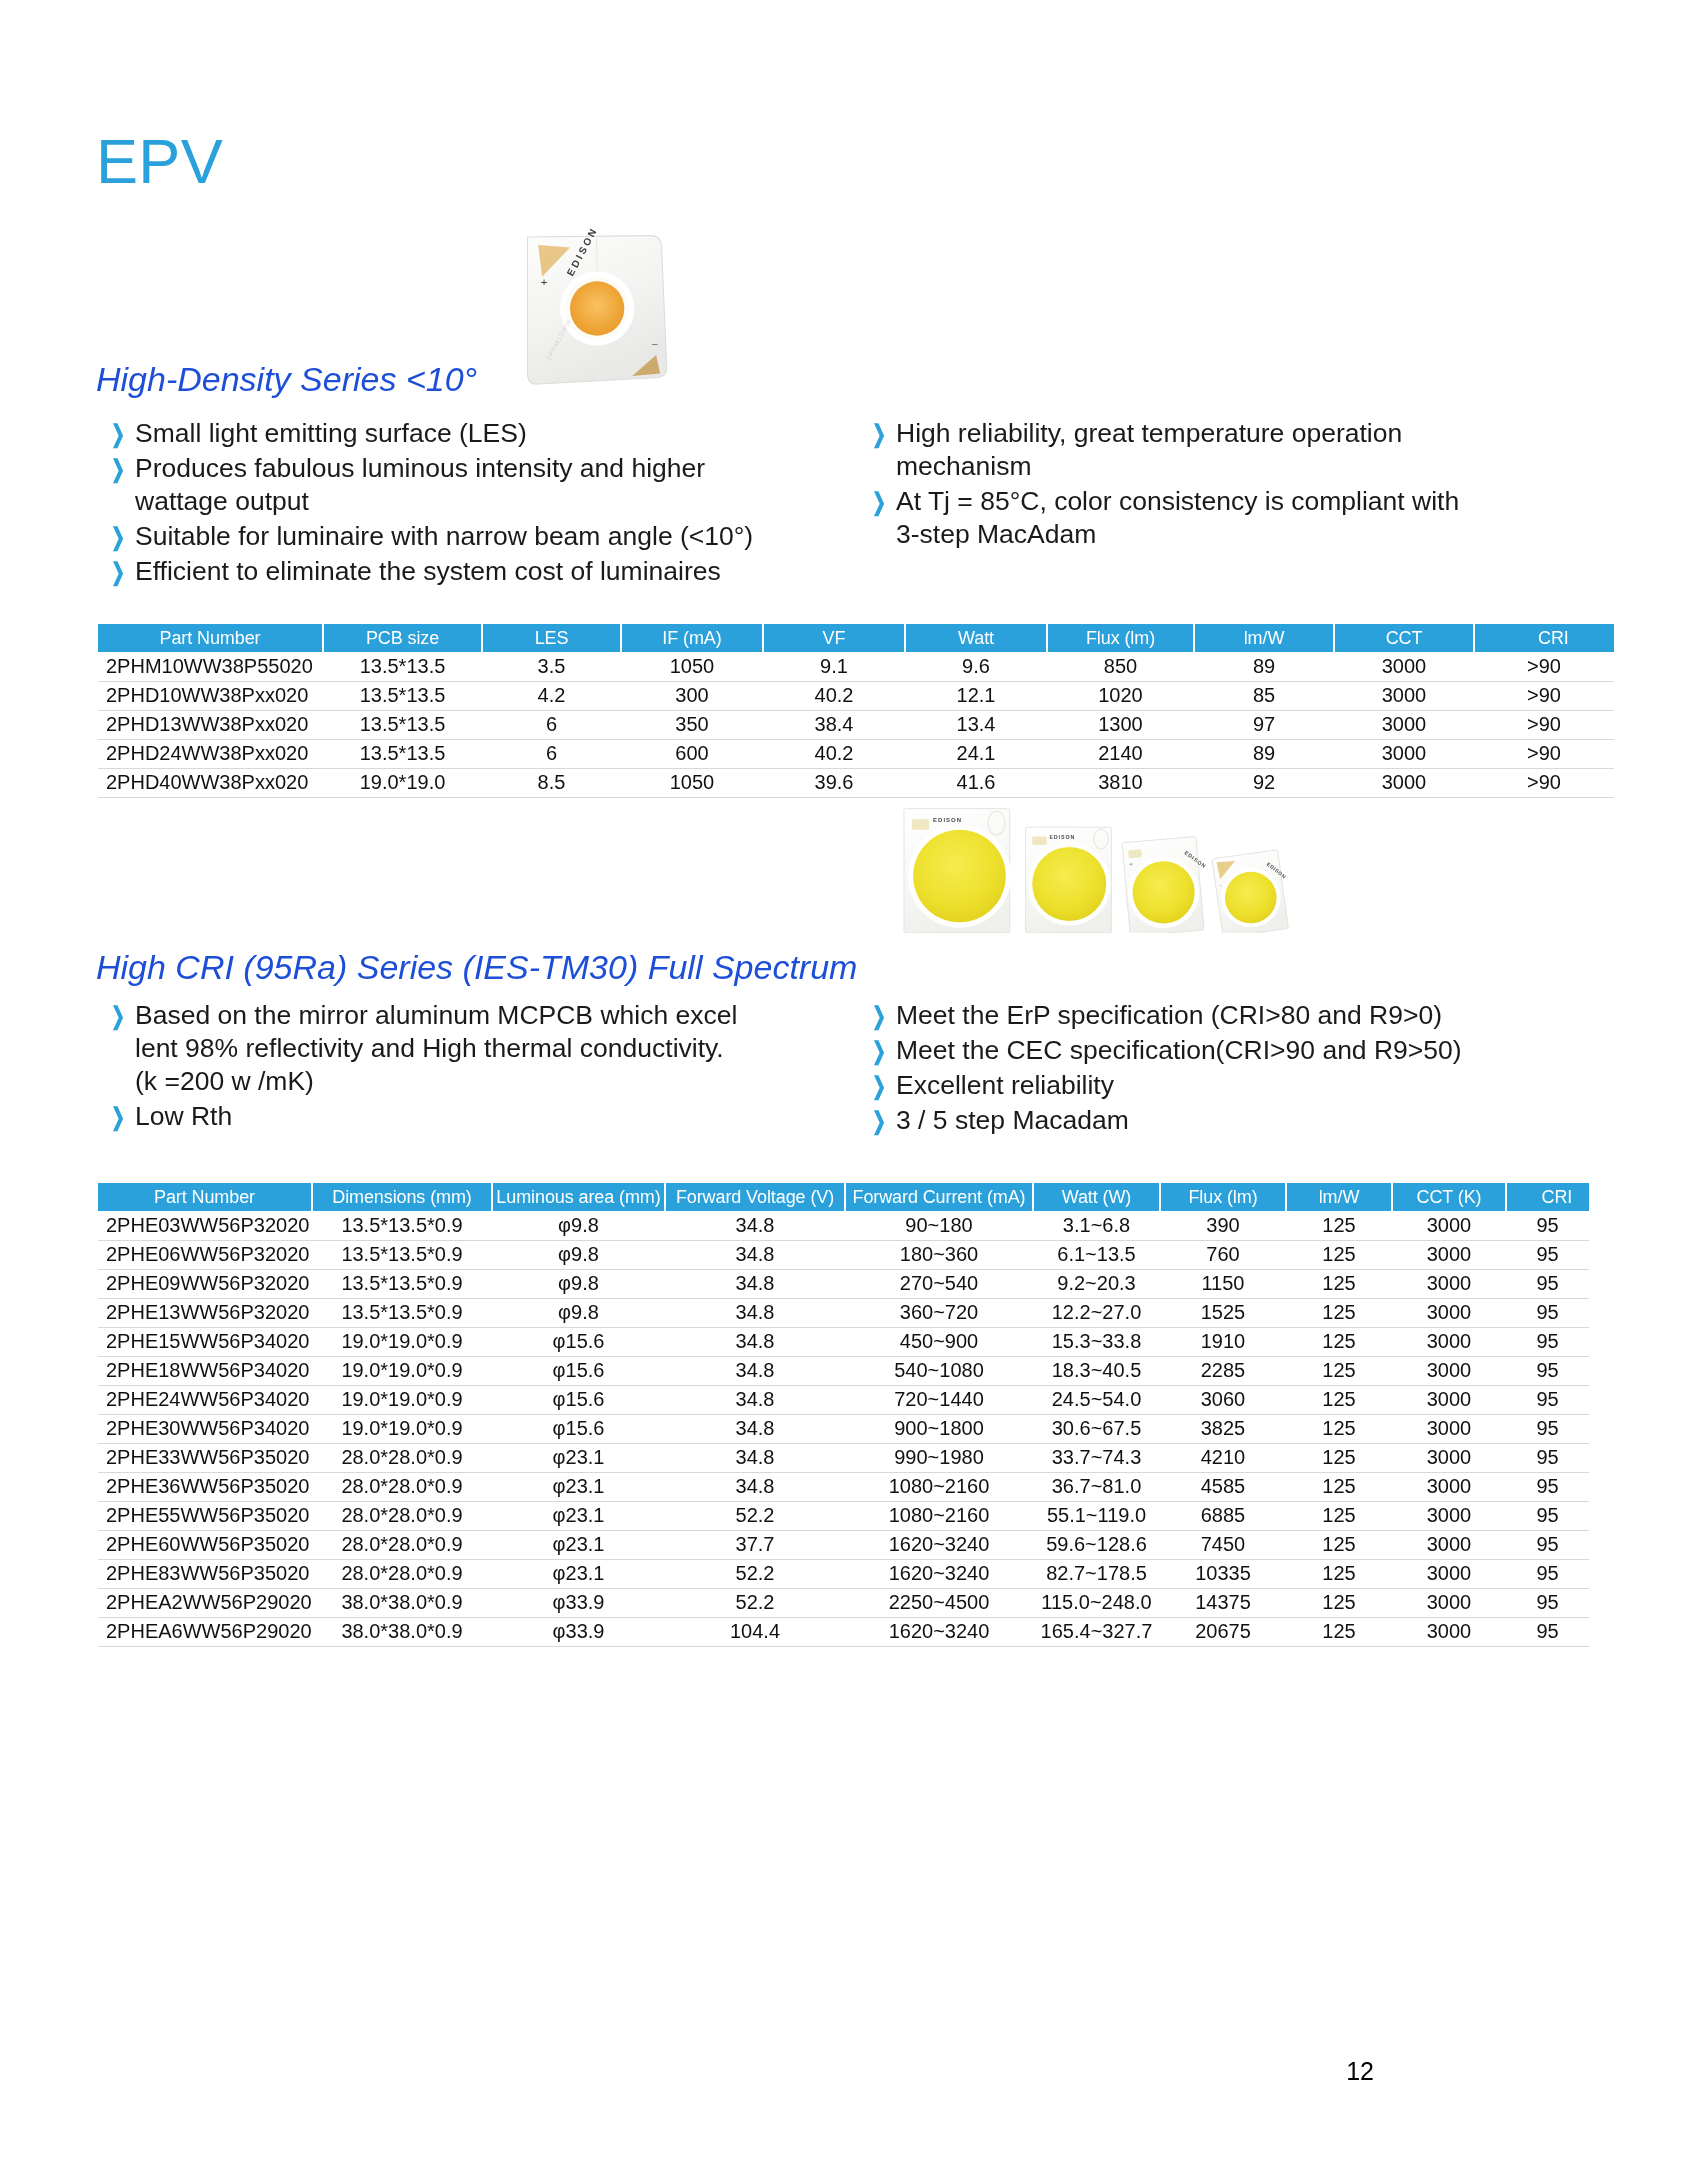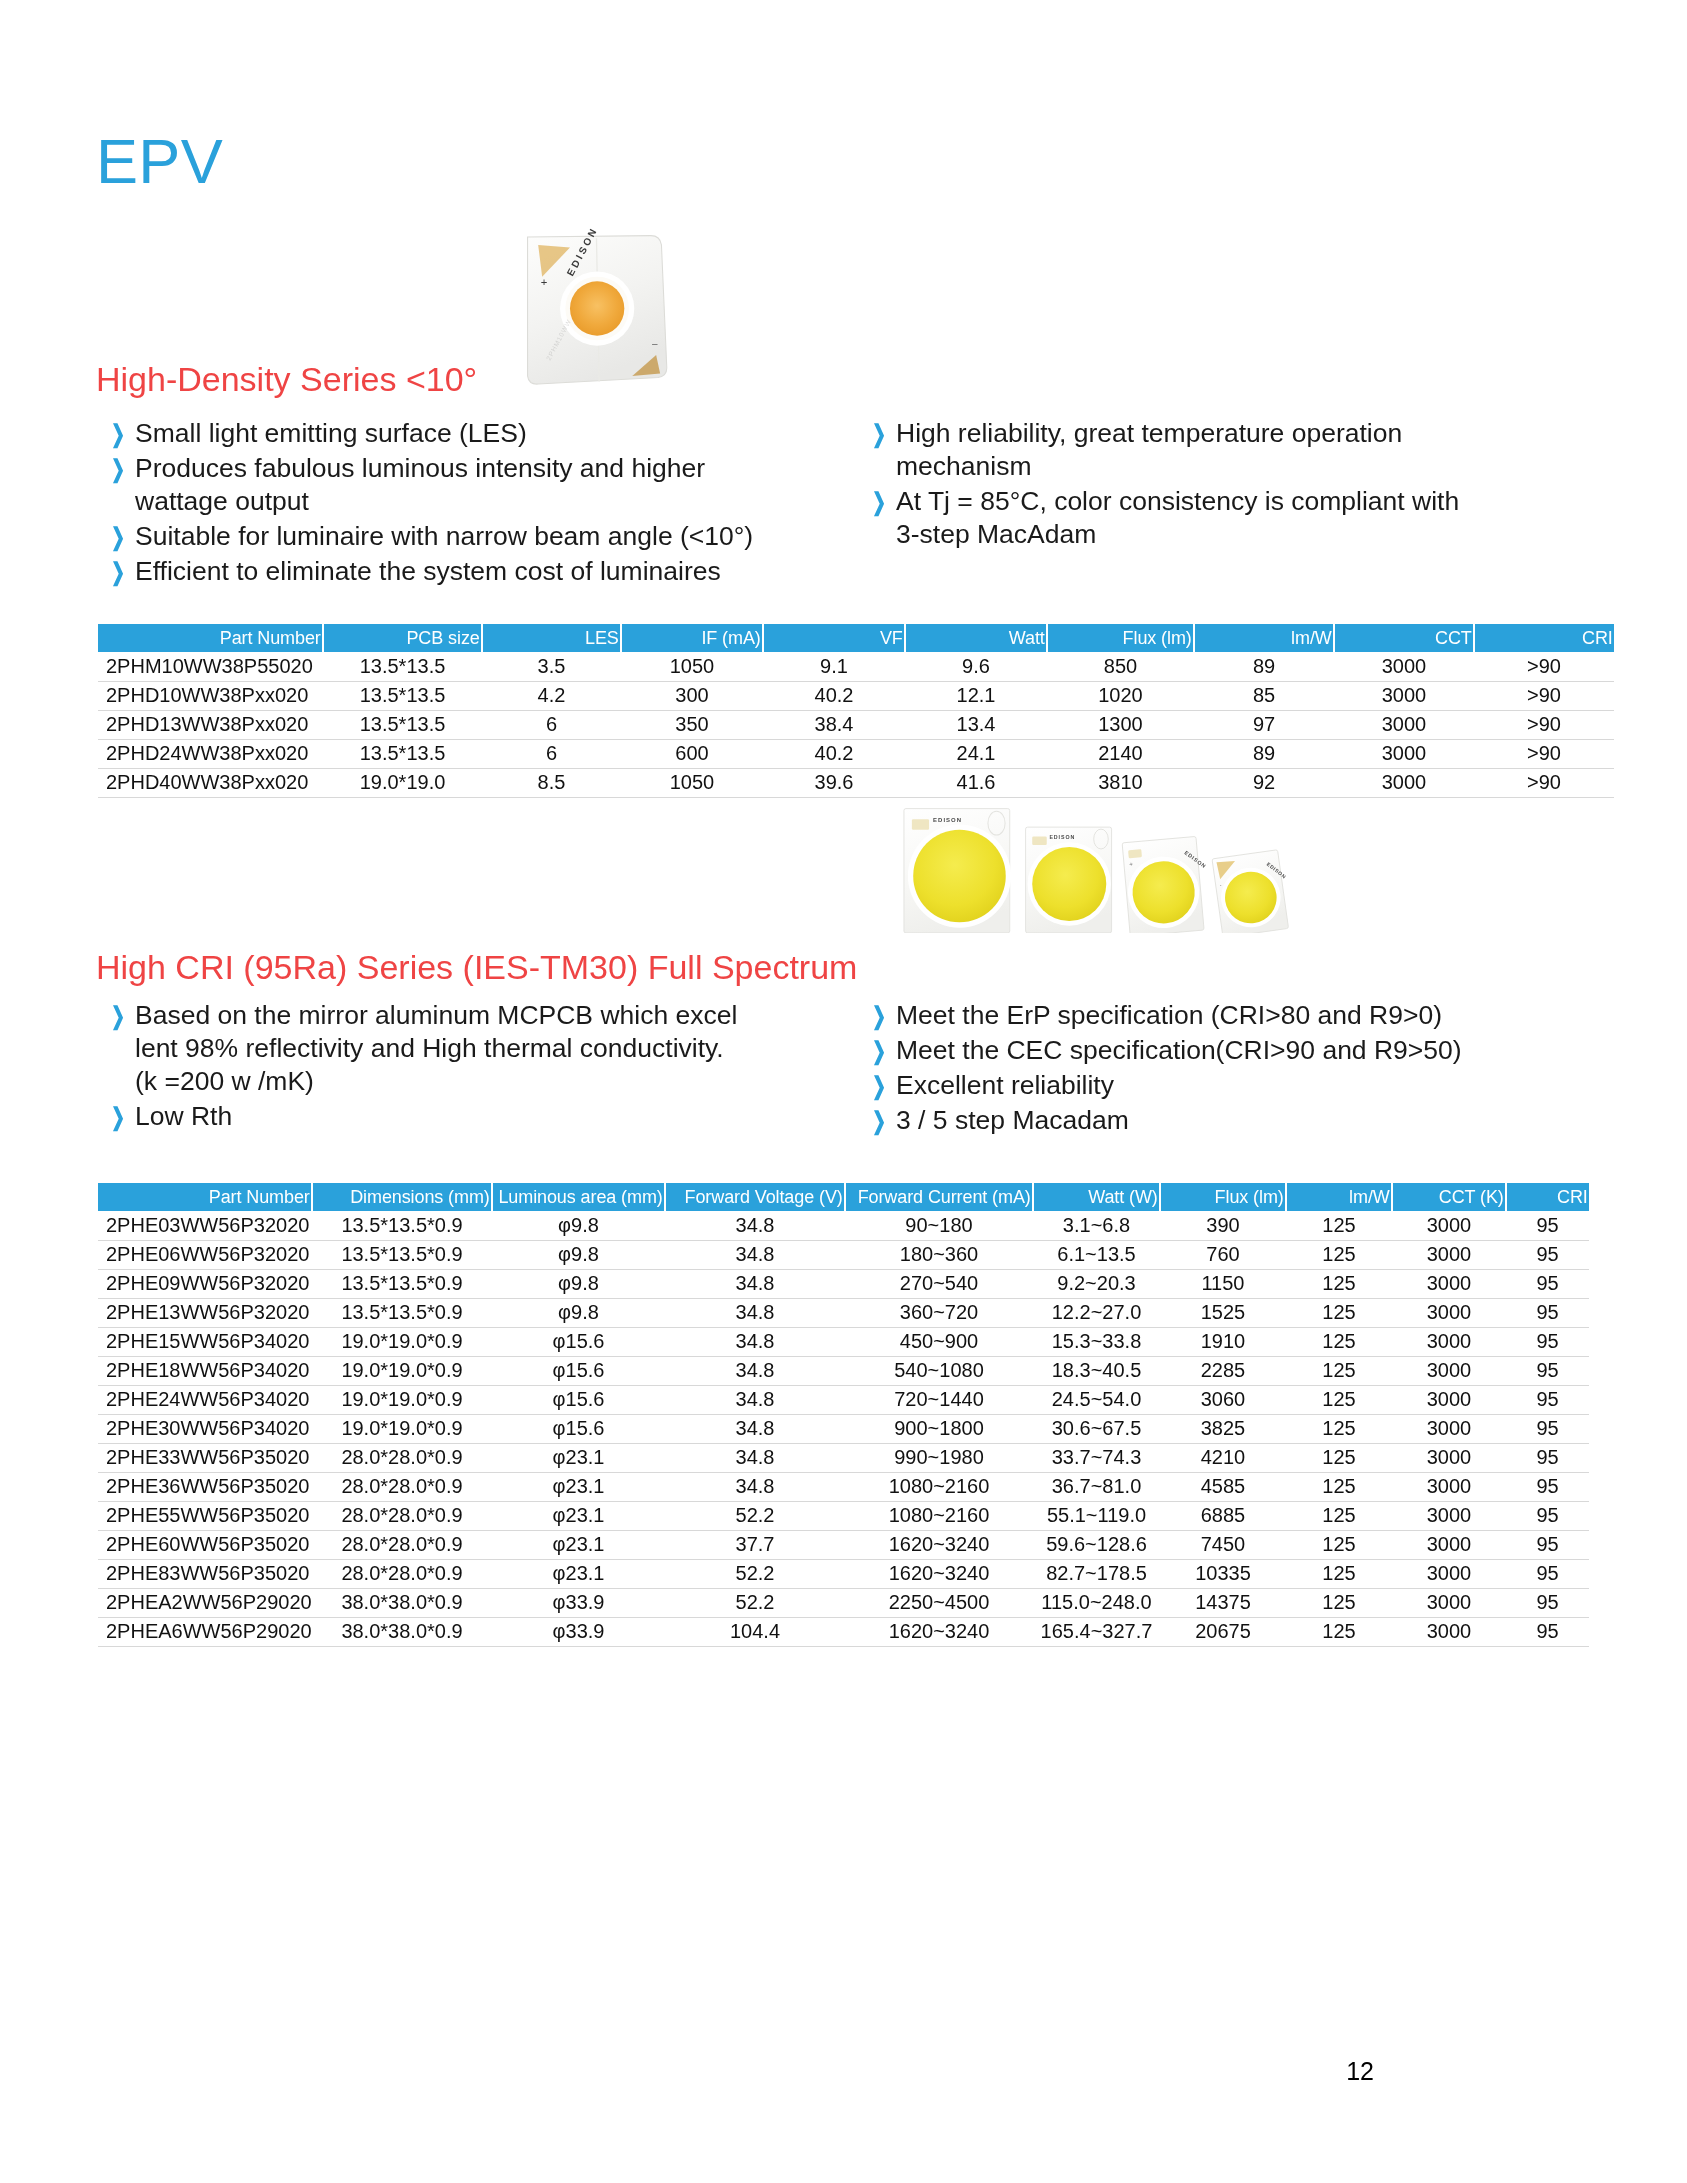--- a/index.html
+++ b/index.html
@@ -27,23 +27,24 @@
     color: #2AA1DB;
     letter-spacing: 0.3px;
     line-height: 1;
   }
 
   
   .section-heading {
     position: absolute;
     font-size: 34px;
     font-weight: 400;
-    color: #ef4444;
+    color: #1d4ed8;
     line-height: 1;
     white-space: nowrap;
+    font-style: italic;
   }
   #heading-1 { left: 96px; top: 362px; }
   #heading-2 { left: 96px; top: 950px; }
 
   
   .bullets {
     position: absolute;
     font-size: 0;
   }
   .bullet-row {
@@ -85,21 +86,21 @@
   #table-1 { left: 98px; top: 624px; width: 1491px; }
   #table-2 { left: 98px; top: 1183px; width: 1491px; }
 
   .spec-table thead th {
     background: #2AA1DB;
     color: #ffffff;
     font-size: 18px;
     font-weight: 400;
     height: 28px;
     padding: 0 1.3px;
-    text-align: right;
+    text-align: center;
     vertical-align: middle;
     border-right: 2px solid #ffffff;
     white-space: nowrap;
     letter-spacing: -0.1px;
   }
   .spec-table thead th:last-child { border-right: none; padding-left: 19px; }
 
   .spec-table tbody td {
     font-size: 20px;
     color: #111111;

